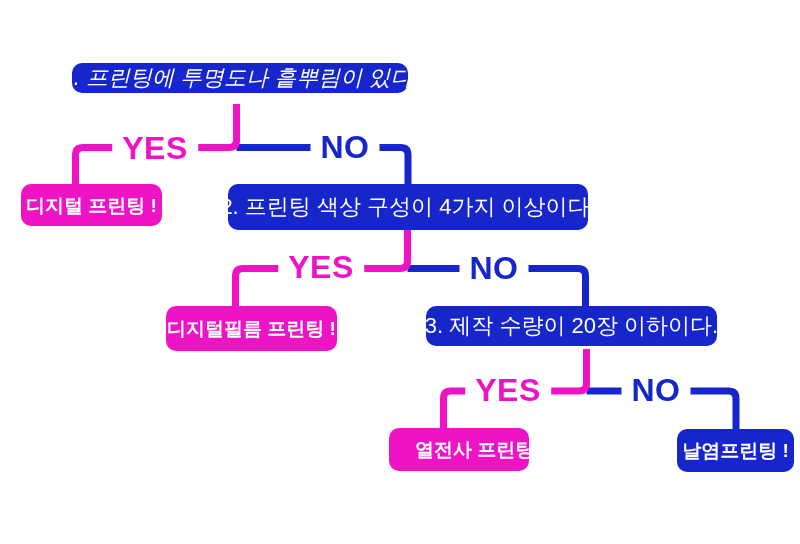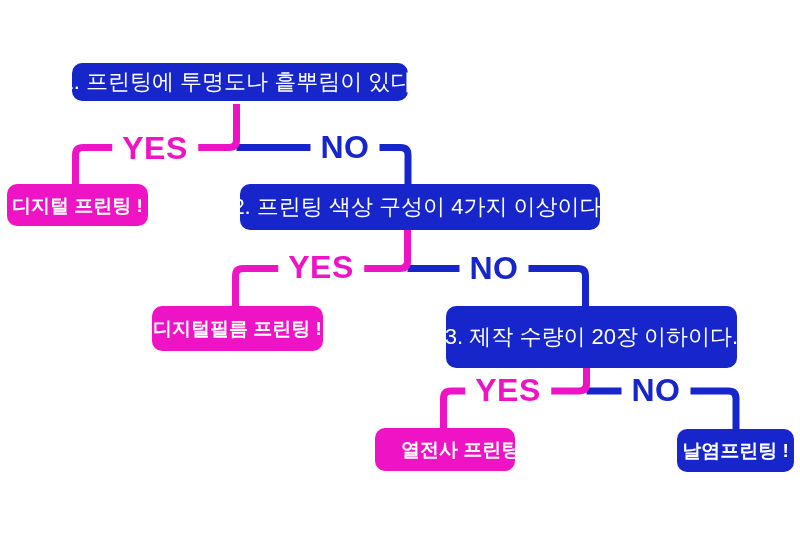--- a/index.html
+++ b/index.html
@@ -37,20 +37,21 @@
   }
   .node.question {
     background: var(--blue);
     font-size: 22px;
     font-weight: normal;
   }
   .node.answer-magenta {
     background: var(--magenta);
     font-size: 19px;
     font-weight: bold;
+    margin-left: 14px;
   }
   .node.answer-blue {
     background: var(--blue);
     font-size: 19px;
     font-weight: bold;
   }
 
   .branch-label {
     position: absolute;
     transform: translate(-50%, -50%);
@@ -58,25 +59,25 @@
     padding: 1px 10px;
     font-size: 32px;
     font-weight: bold;
     line-height: 1;
     letter-spacing: 0.5px;
   }
   .branch-label.yes { color: var(--magenta); }
   .branch-label.no  { color: var(--blue); }
 
   
-  #q1 { left: 72px;  top: 63px;  width: 336px; height: 38px; }
+  #q1 { left: 72px;  top: 63px;  width: 336px; height: 30px; font-style: italic; }
   #a1 { left: 7px;   top: 184px; width: 141px; height: 42px; }
-  #q2 { left: 228px; top: 184px; width: 360px; height: 46px; margin-left: 12px; }
+  #q2 { left: 228px; top: 184px; width: 360px; height: 46px; }
   #a2 { left: 152px; top: 306px; width: 171px; height: 45px; text-align: right; }
-  #q3 { left: 446px; top: 306px; width: 291px; height: 62px; }
+  #q3 { left: 426px; top: 306px; width: 291px; height: 40px; }
   #a3 { left: 375px; top: 428px; width: 140px; height: 43px; padding-left: 43px; }
   #a4 { left: 677px; top: 429px; width: 117px; height: 43px; }
 
   #yes1 { left: 155px; top: 148px; }
   #no1  { left: 345px; top: 147px; }
   #yes2 { left: 321px; top: 267px; }
   #no2  { left: 494px; top: 268px; }
   #yes3 { left: 508px; top: 390px; }
   #no3  { left: 656px; top: 390px; }
 </style>

